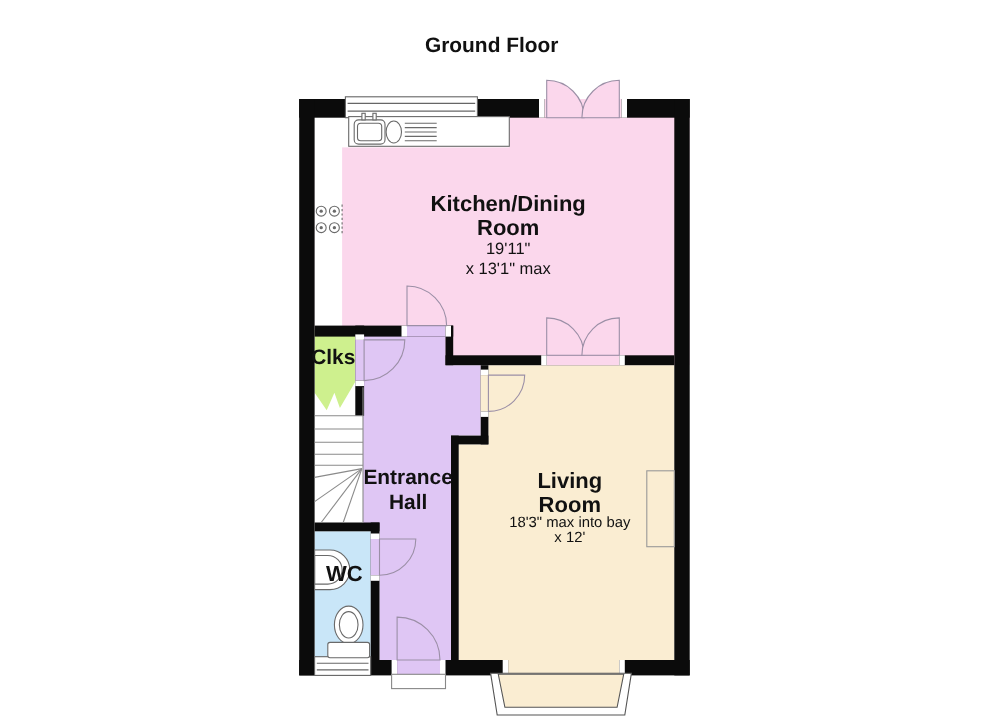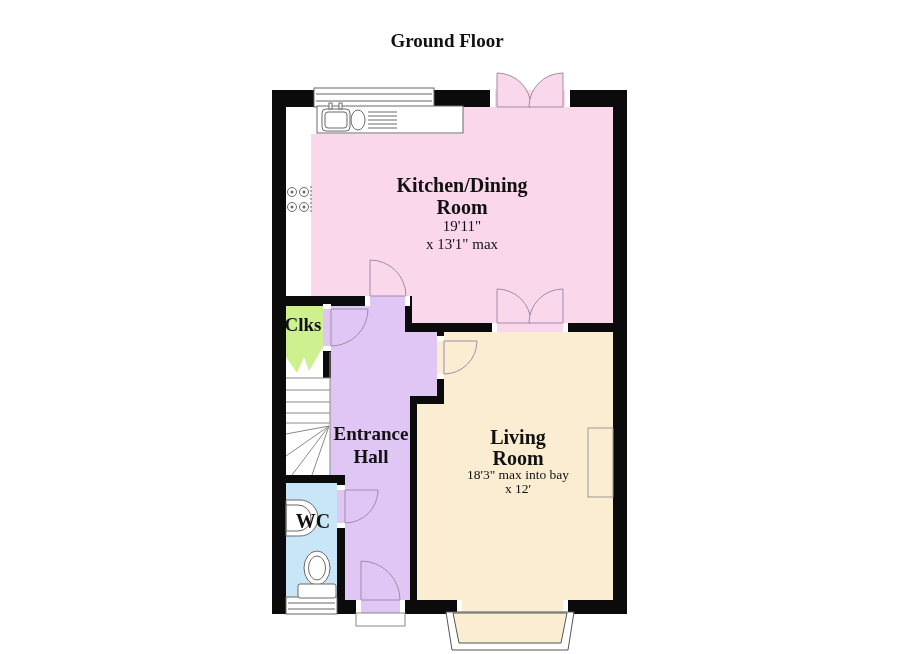--- a/index.html
+++ b/index.html
@@ -1,17 +1,17 @@
 <!DOCTYPE html>
 <html><head>
 <meta charset="utf-8">
 <style>
   html,body{margin:0;padding:0;background:#fff;}
   .canvas{position:relative;width:811px;height:654px;background:#ffffff;overflow:hidden;
-          font-family:Liberation Serif, serif;}
+          font-family:Liberation Sans, sans-serif;}
   svg{position:absolute;left:0;top:0;}
   .wall{fill:#0b0b0b;}
   .jamb{fill:#ffffff;}
   .fixture{stroke:#6a6a6a;stroke-width:1;fill:#ffffff;}
   .fixline{stroke:#6a6a6a;stroke-width:1;fill:none;}
   .stair{stroke:#8a8a8a;stroke-width:1;fill:none;}
   .petal{stroke:#9b8fa6;stroke-width:1;}
   .winframe{stroke:#666666;stroke-width:1;fill:#ffffff;}
   .winline{stroke:#666666;stroke-width:1;}
   .bayouter{stroke:#555555;stroke-width:1;fill:#ffffff;}

